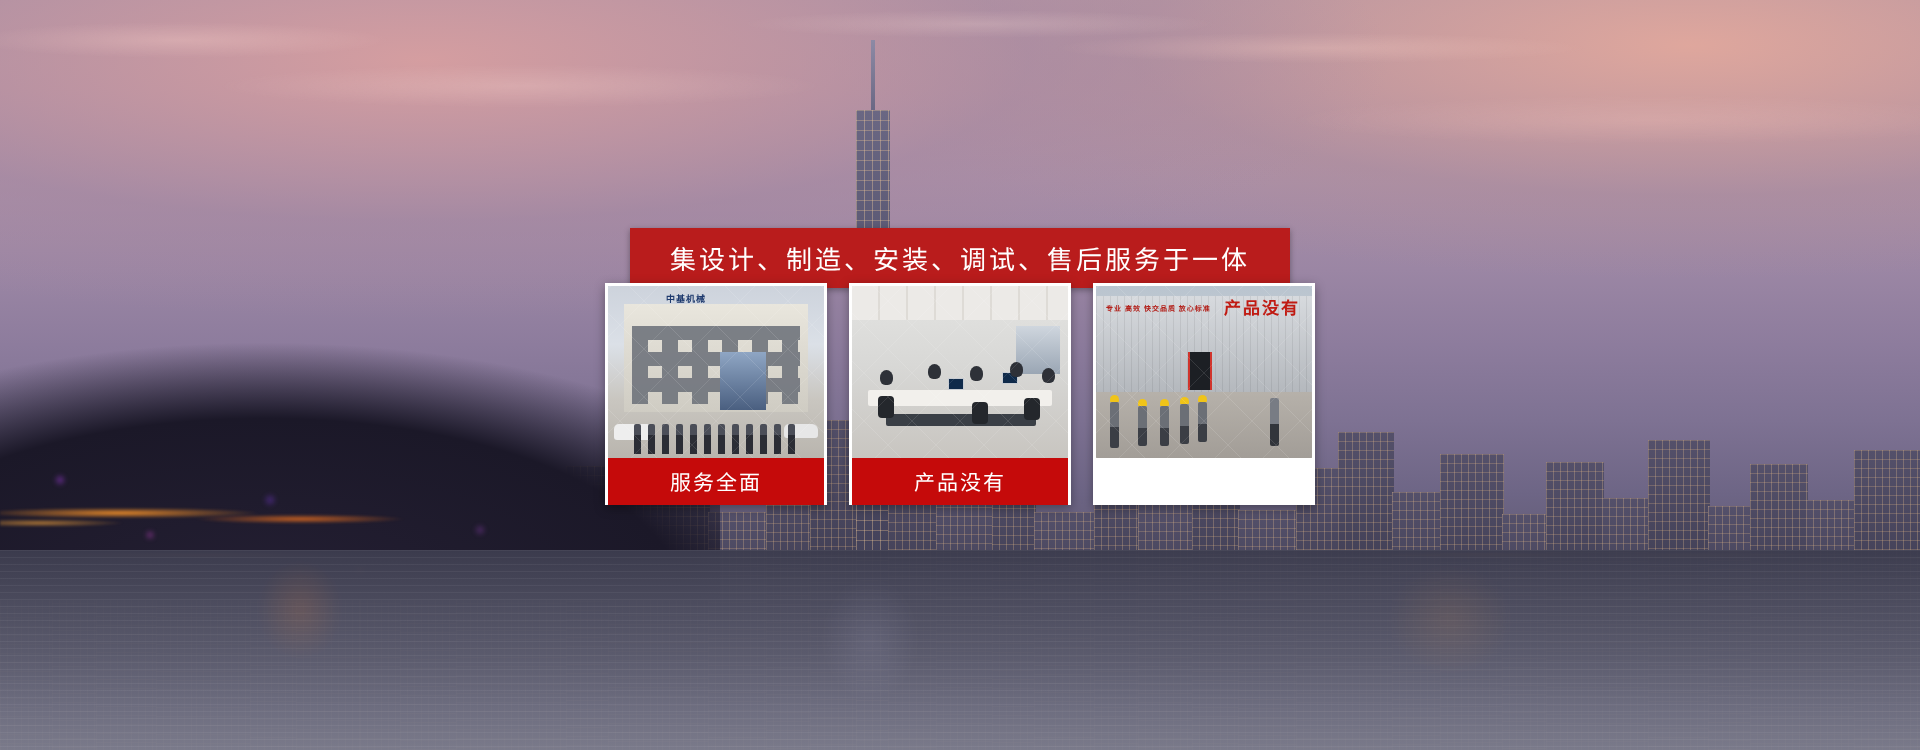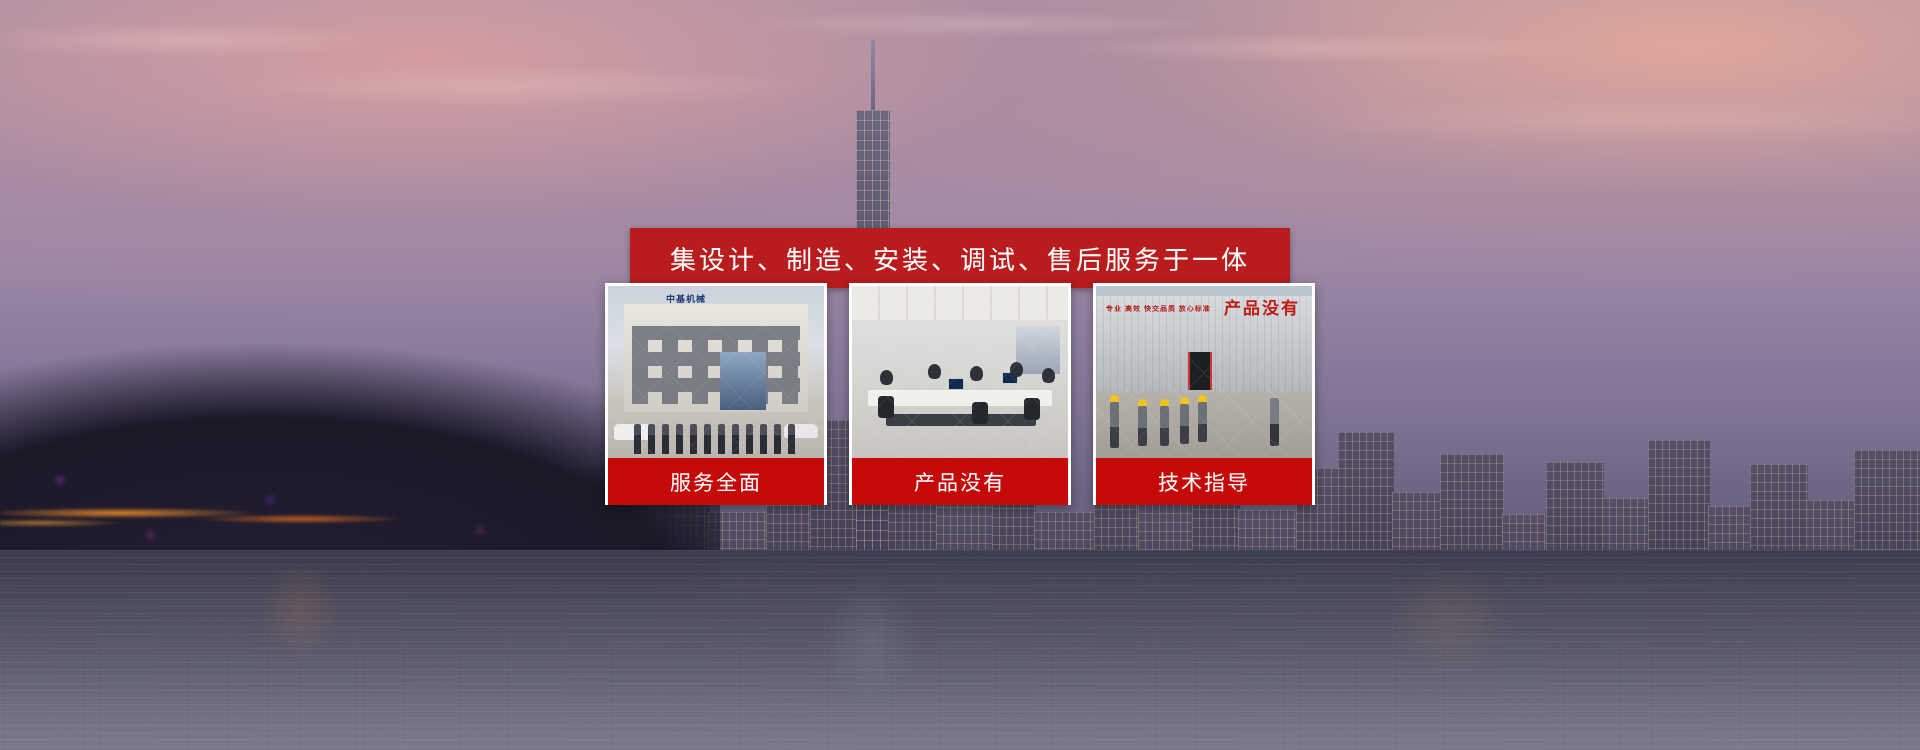--- a/index.html
+++ b/index.html
@@ -318,17 +318,16 @@
           </div>
         <div class="w" style="left:84px;top:118px">
             <i></i>
           </div>
         <div class="w" style="left:102px;top:116px">
             <i></i>
           </div>
         <div class="w" style="left:174px;top:112px;height:48px;background:linear-gradient(180deg,#787c84 0 55%,#32353b 55% 100%)"></div>
         <div class="wm"></div>
       </div>
-      <div class="cap">技术指导</div>
     </div>
 
   </div>
 </div>
 
 </body></html>

